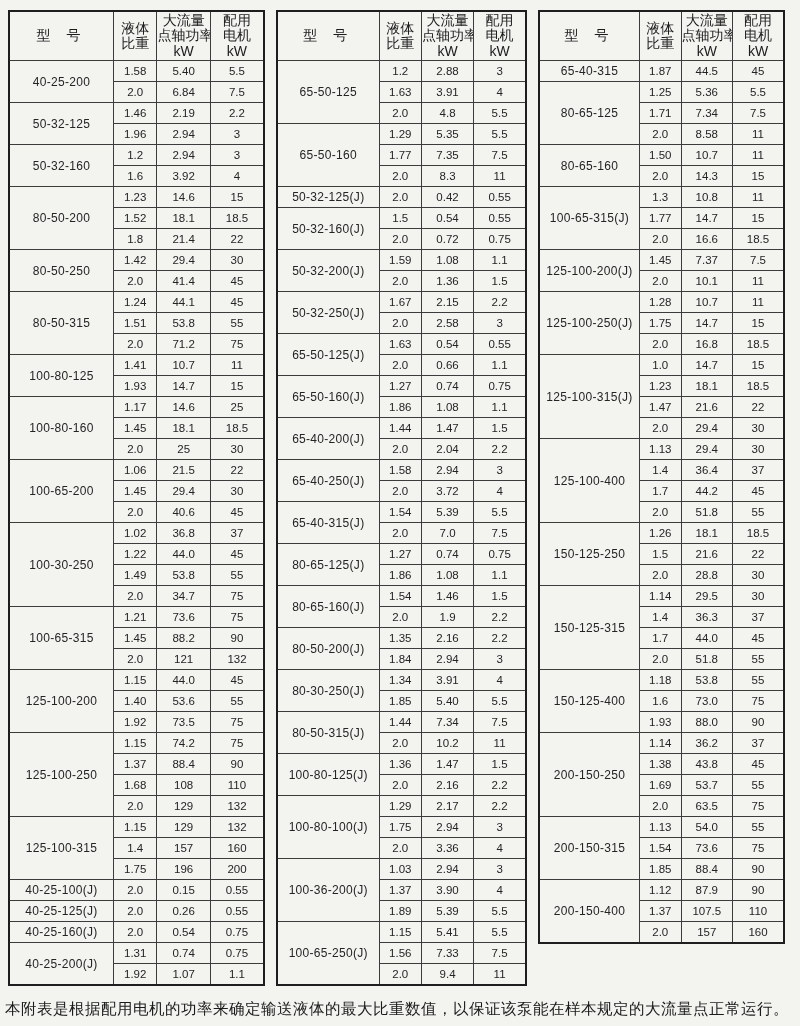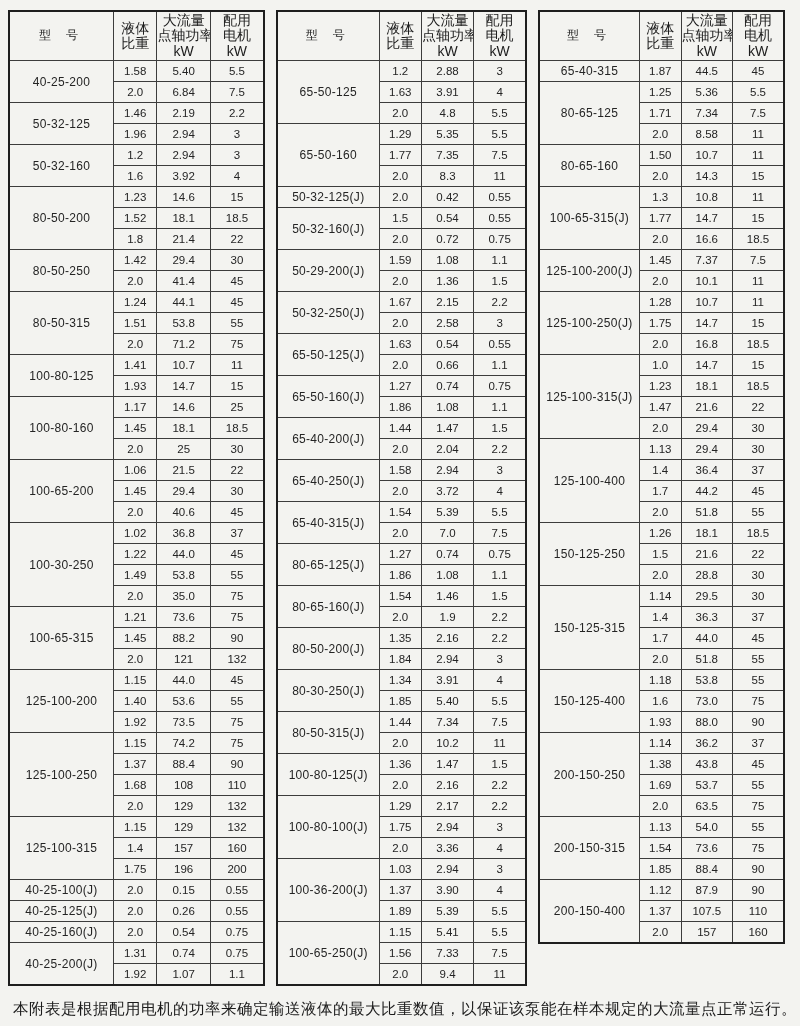--- a/index.html
+++ b/index.html
@@ -33,33 +33,33 @@
     white-space:nowrap;
   }
   table.spec th {
     height:40px;
     font-weight:normal;
     font-size:14px;
     line-height:1.1;
     padding:1px 0;
     color:#1c1c1c;
   }
-  table.spec th.h-model { letter-spacing:6px; font-size:12px;font-family:Liberation Serif, serif; }
+  table.spec th.h-model { letter-spacing:6px; font-size:14px; }
   table.spec td {
     height:20px;
     font-size:11.5px;
     color:#242424;
   }
   table.spec td.model {
     font-size:12px;
     letter-spacing:0.3px;
   }
   .note {
     margin-top:13px;
-    padding-left:13px;
+    padding-left:5px;
     font-size:15.5px;
     letter-spacing:0.5px;
     color:#1b1b1b;
   }
 </style>
 </head>
 <body>
 
 <div class="tables" id="tables">
     <table class="spec t1">
@@ -208,21 +208,21 @@
           <td>44.0</td>
           <td>45</td>
         </tr>
         <tr>
           <td>1.49</td>
           <td>53.8</td>
           <td>55</td>
         </tr>
         <tr>
           <td>2.0</td>
-          <td>35.0</td>
+          <td>34.7</td>
           <td>75</td>
         </tr>
         <tr>
           <td class="model" rowspan="3">100-65-315</td>
           <td>1.21</td>
           <td>73.6</td>
           <td>75</td>
         </tr>
         <tr>
           <td>1.45</td>
@@ -377,21 +377,21 @@
           <td>1.5</td>
           <td>0.54</td>
           <td>0.55</td>
         </tr>
         <tr>
           <td>2.0</td>
           <td>0.72</td>
           <td>0.75</td>
         </tr>
         <tr>
-          <td class="model" rowspan="2">50-29-200(J)</td>
+          <td class="model" rowspan="2">50-32-200(J)</td>
           <td>1.59</td>
           <td>1.08</td>
           <td>1.1</td>
         </tr>
         <tr>
           <td>2.0</td>
           <td>1.36</td>
           <td>1.5</td>
         </tr>
         <tr>

